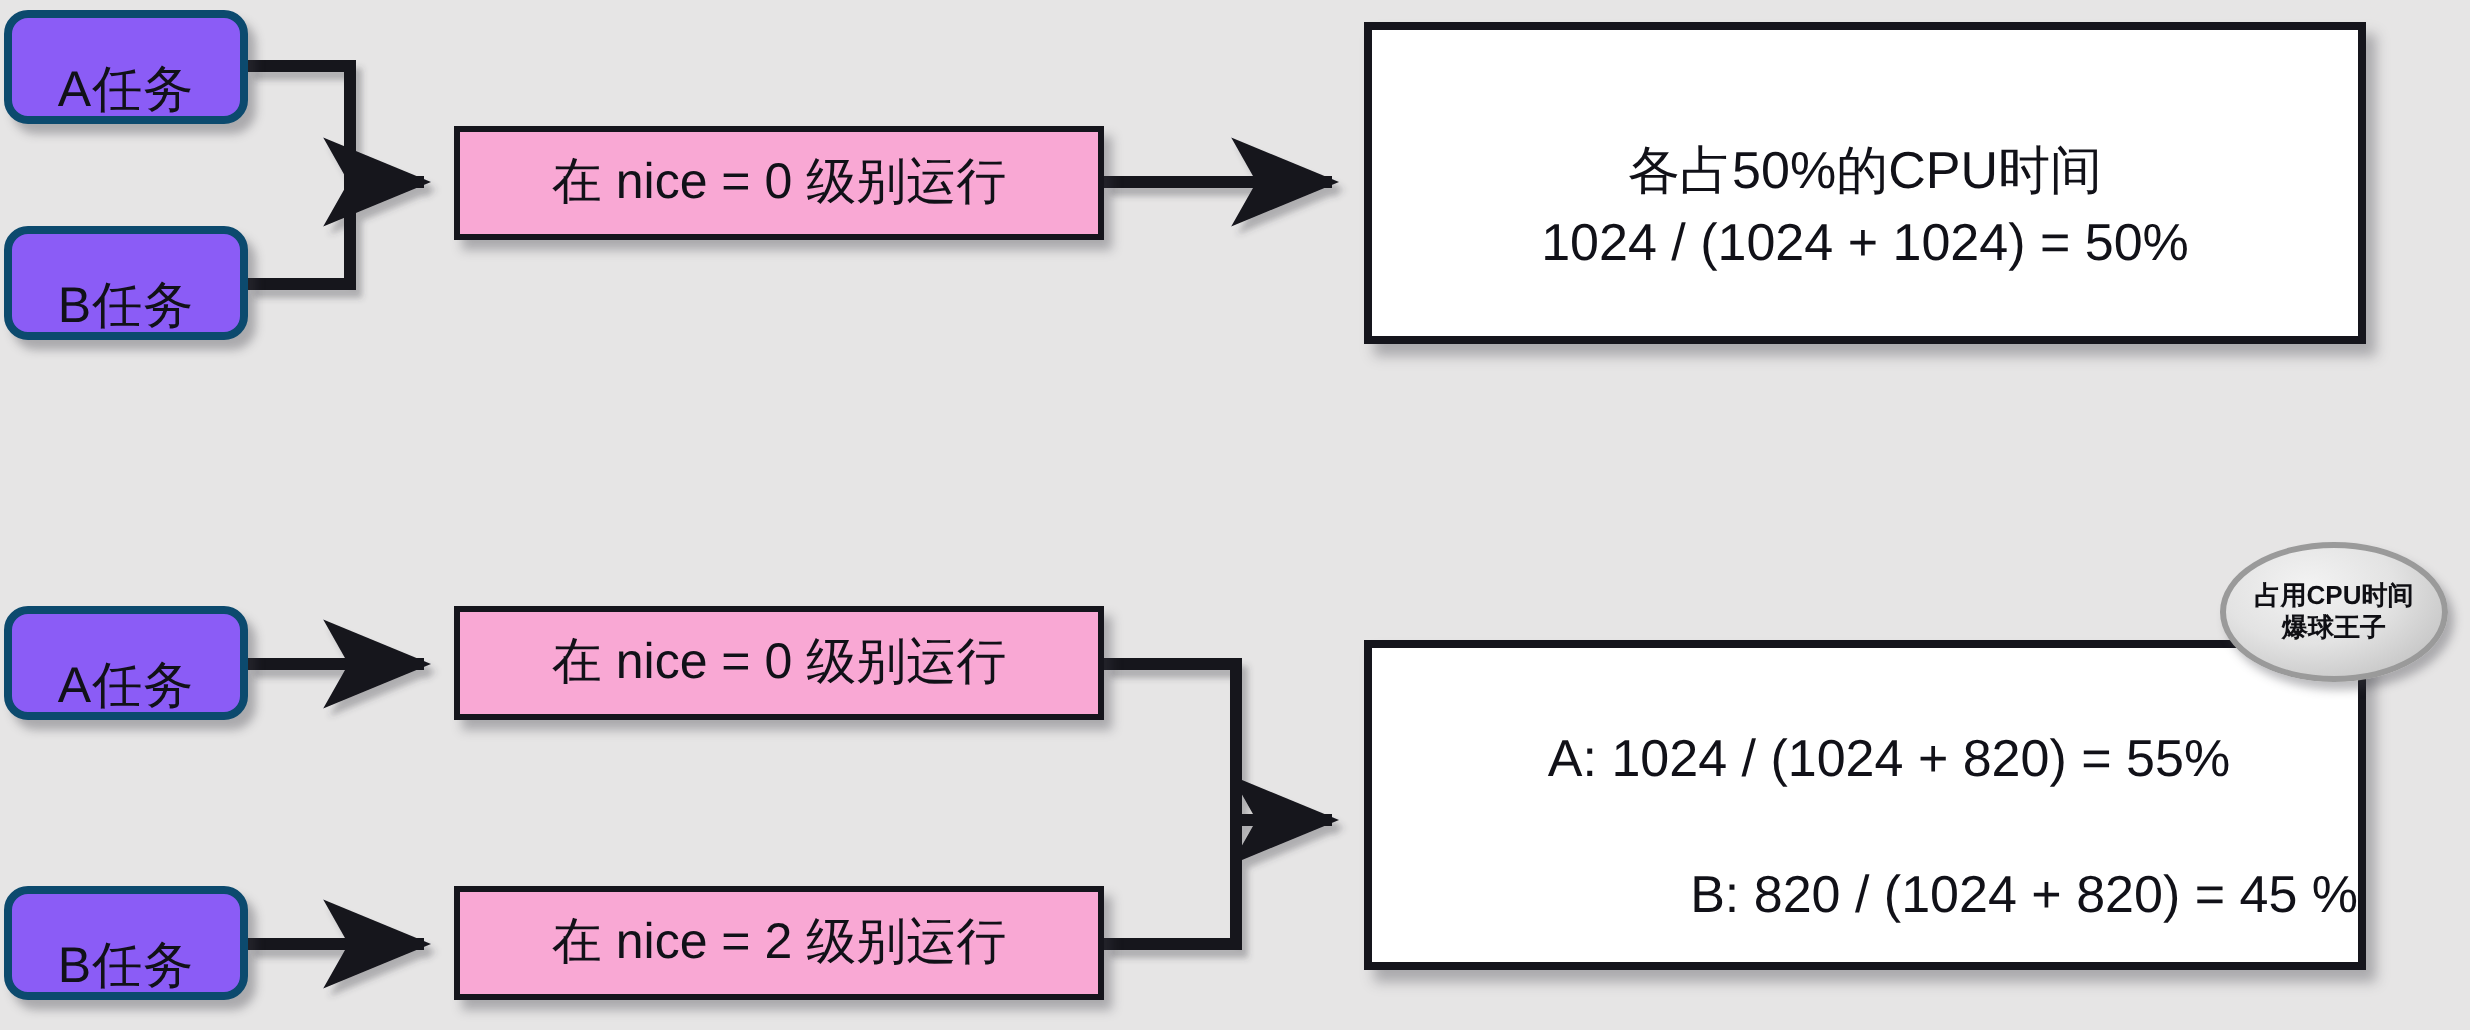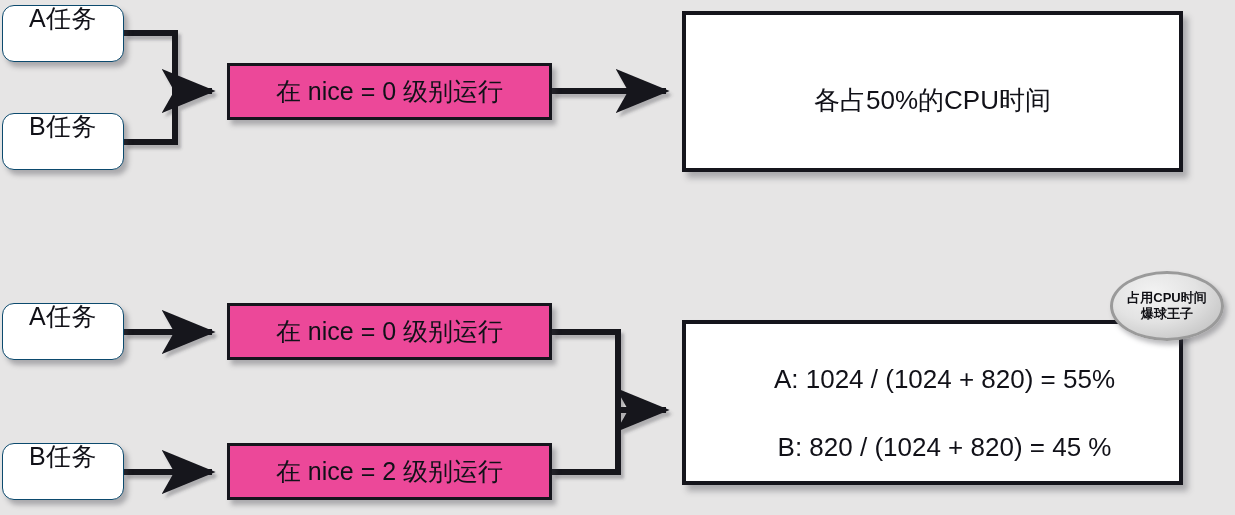--- a/index.html
+++ b/index.html
@@ -15,40 +15,40 @@
   }
   #canvas {
     position: relative;
     width: 1235px;
     height: 515px;
   }
 
   
   .task-box {
     position: absolute;
-    background: #ffffff;
-    border: 1px solid #0c4a6e;
+    background: #8b5cf6;
+    border: 4px solid #0c4a6e;
     border-radius: 12px;
     box-shadow: 4px 5px 5px rgba(60,60,70,0.35);
     display: flex;
-    align-items: flex-start;
+    align-items: flex-end;
     justify-content: center;
     box-sizing: border-box;
   }
   .task-box .lbl {
     font-size: 25px;
     color: #111118;
     letter-spacing: 0.5px;
     line-height: 1;
   }
 
   
   .proc-box {
     position: absolute;
-    background: #ec4899;
+    background: #f9a8d4;
     border: 3px solid #15151c;
     border-radius: 0;
     box-shadow: 4px 5px 5px rgba(60,60,70,0.35);
     display: flex;
     align-items: center;
     justify-content: center;
     box-sizing: border-box;
   }
   .proc-box .lbl {
     font-size: 25px;
@@ -77,20 +77,21 @@
     font-size: 26px;
     line-height: 1.38;
     white-space: nowrap;
   }
   .result-lines.spaced .line {
     line-height: 1;
     margin-left: 24px;
   }
   .result-lines.spaced .line + .line {
     margin-top: 42px;
+    text-align: right;
   }
 
   
   #wires {
     position: absolute;
     left: 0;
     top: 0;
     width: 1235px;
     height: 515px;
     pointer-events: none;
@@ -166,22 +167,23 @@
 
   <div class="task-box" style="left:2px; top:113px; width:122px; height:57px;">
     <span class="lbl">B任务</span>
   </div>
 
   <div class="proc-box" style="left:227px; top:63px; width:325px; height:57px;">
     <span class="lbl">在 nice = 0 级别运行</span>
   </div>
 
   <div class="result-box" style="left:682px; top:11px; width:501px; height:161px;">
-    <div class="result-lines" style="top:68px;">
+    <div class="result-lines" style="top:53px;">
       <div class="line">各占50%的CPU时间</div>
+      <div class="line">1024 / (1024 + 1024) = 50%</div>
     </div>
   </div>
 
   <div class="task-box" style="left:2px; top:303px; width:122px; height:57px;">
     <span class="lbl">A任务</span>
   </div>
 
   <div class="proc-box" style="left:227px; top:303px; width:325px; height:57px;">
     <span class="lbl">在 nice = 0 级别运行</span>
   </div>

